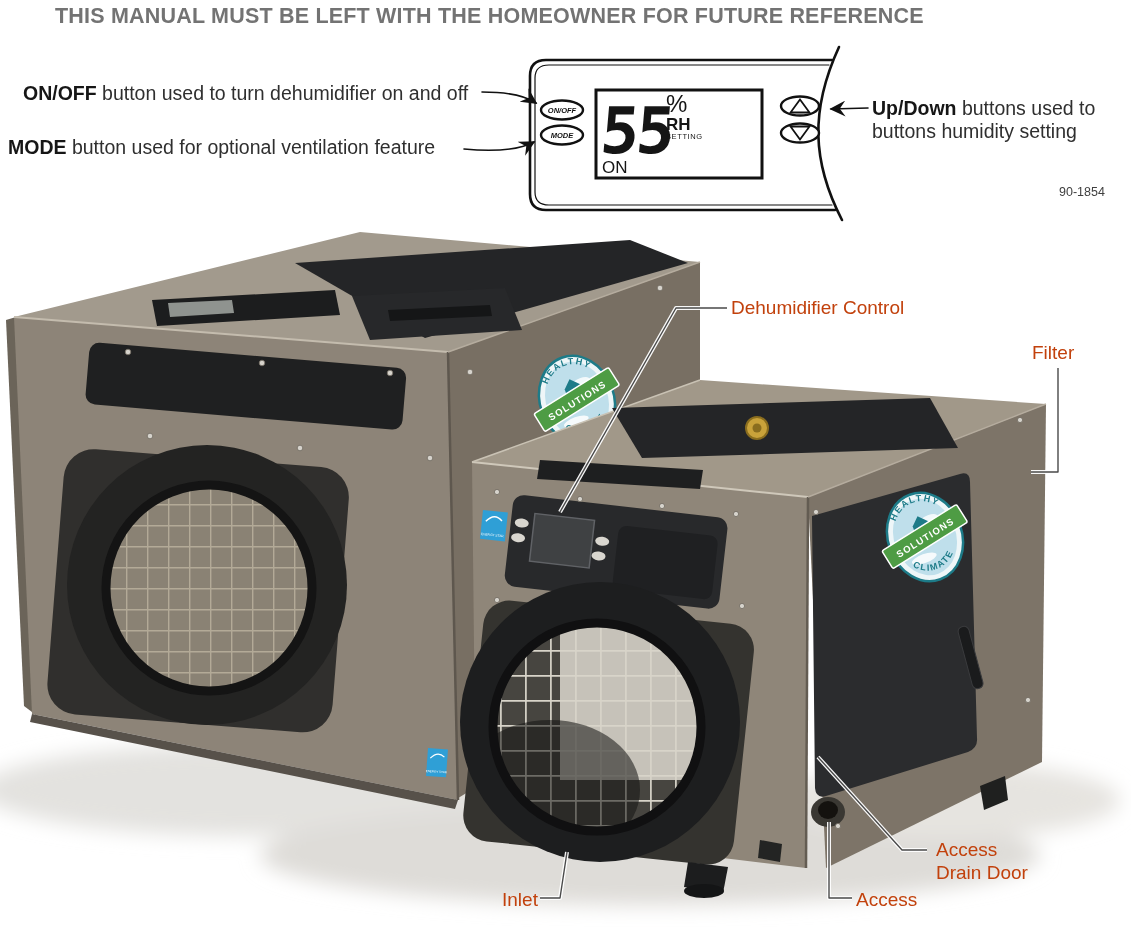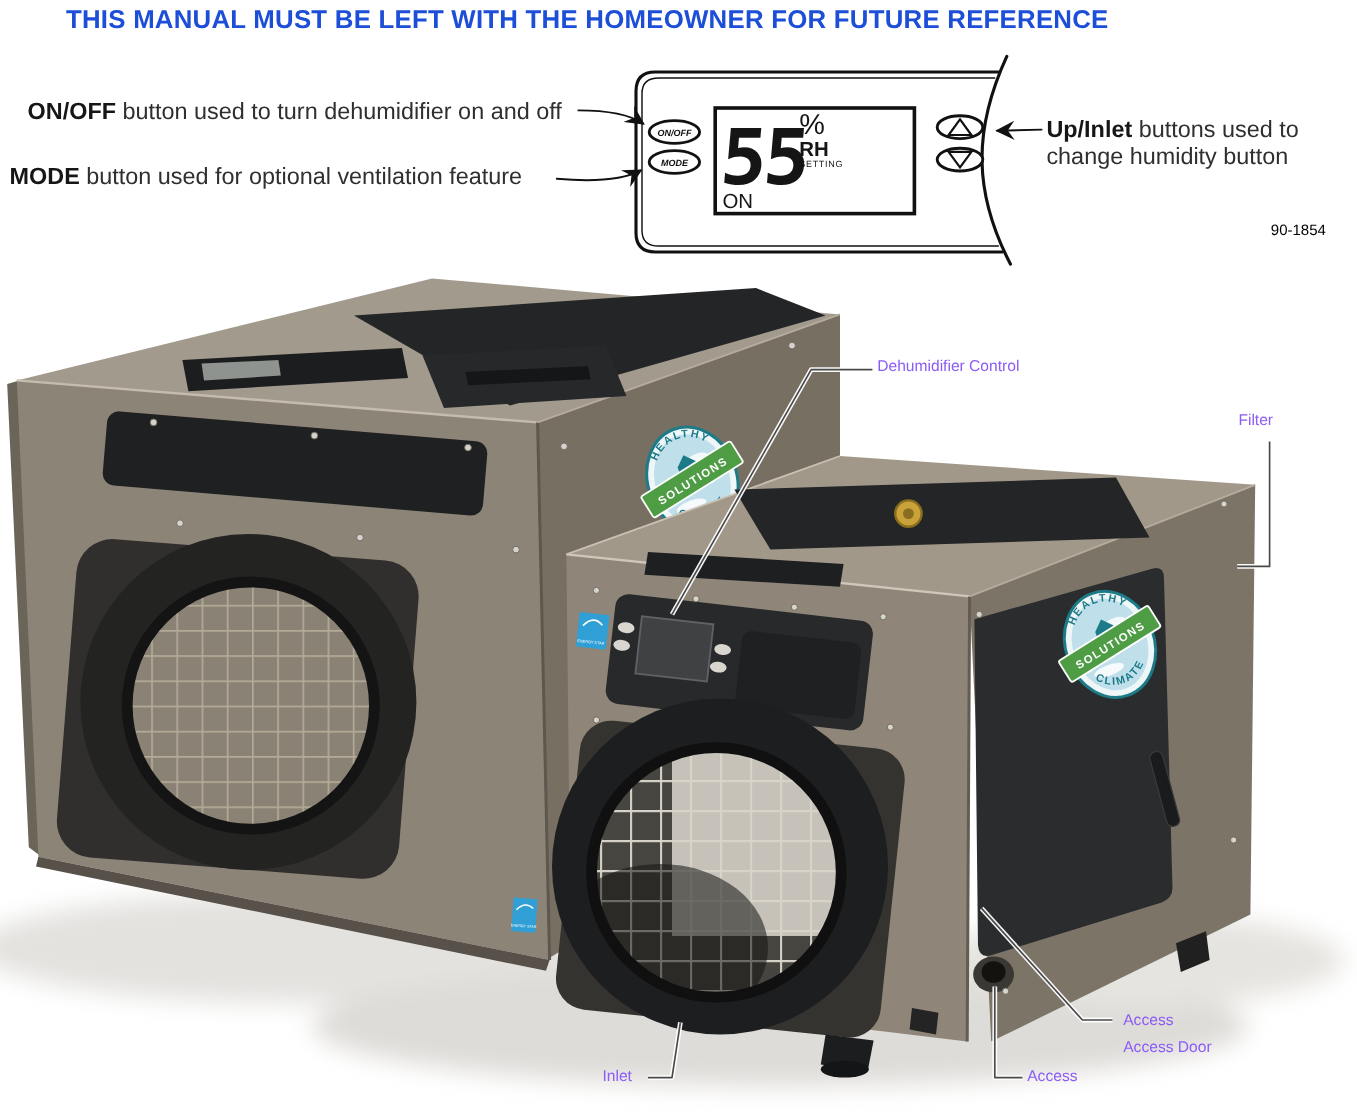--- a/index.html
+++ b/index.html
@@ -1,24 +1,24 @@
 <!DOCTYPE html>
 <html><head>
 <meta charset="utf-8">
 <style>
   html,body{margin:0;padding:0;background:#fff}
   body{width:1131px;height:927px;position:relative;overflow:hidden;
        font-family:"Liberation Sans",sans-serif;color:#222}
   .abs{position:absolute}
-  #title{left:55px;top:4px;font-size:21.5px;font-weight:bold;color:#1d4ed8;letter-spacing:.2px;white-space:nowrap}
+  #title{left:55px;top:4px;font-size:21.5px;font-weight:bold;color:#737373;letter-spacing:.2px;white-space:nowrap}
   .ann{font-size:19.5px;color:#2f2f2f;white-space:nowrap}
   .ann .bld{font-weight:bold;color:#161616}
   #ann-updown{left:872px;top:97px;width:242px;white-space:normal;line-height:23px}
-  #doc-number{left:1059px;top:185px;font-size:12.5px;color:#000000}
-  .callout{font-size:13px;color:#8b5cf6;white-space:nowrap}
+  #doc-number{left:1059px;top:185px;font-size:12.5px;color:#404040}
+  .callout{font-size:19px;color:#c2410c;white-space:nowrap}
   #co-control{left:731px;top:297px}
   #co-outlet{left:1032px;top:342px}
   #co-inlet{left:502px;top:889px}
   #co-drain{left:856px;top:889px}
   #co-filter{left:936px;top:838px;line-height:23px}
   svg.layer{position:absolute;left:0;top:0}
   .seg{font-family:"DejaVu Sans Mono",monospace;font-weight:bold}
 </style>
 </head>
 <body>
@@ -260,24 +260,24 @@
 
 <div class="abs" id="title">THIS MANUAL MUST BE LEFT WITH THE HOMEOWNER FOR FUTURE REFERENCE</div>
 
 <div class="abs ann" style="left:23px;top:82px">
   <span class="bld">ON/OFF</span><span> button used to turn dehumidifier on and off</span>
 </div>
 <div class="abs ann" style="left:8px;top:136px">
   <span class="bld">MODE</span><span> button used for optional ventilation feature</span>
 </div>
 <div class="abs ann" id="ann-updown">
-  <span class="bld">Up/Inlet</span><span> buttons used to change humidity button</span>
+  <span class="bld">Up/Down</span><span> buttons used to buttons humidity setting</span>
 </div>
 <div class="abs" id="doc-number">90-1854</div>
 
 <div class="abs callout" id="co-control">Dehumidifier Control</div>
 <div class="abs callout" id="co-outlet">Filter</div>
 <div class="abs callout" id="co-inlet">Inlet</div>
 <div class="abs callout" id="co-drain">Access</div>
 <div class="abs callout" id="co-filter">
   <div>Access</div>
-  <div>Access Door</div>
+  <div>Drain Door</div>
 </div>
 
 </body></html>

